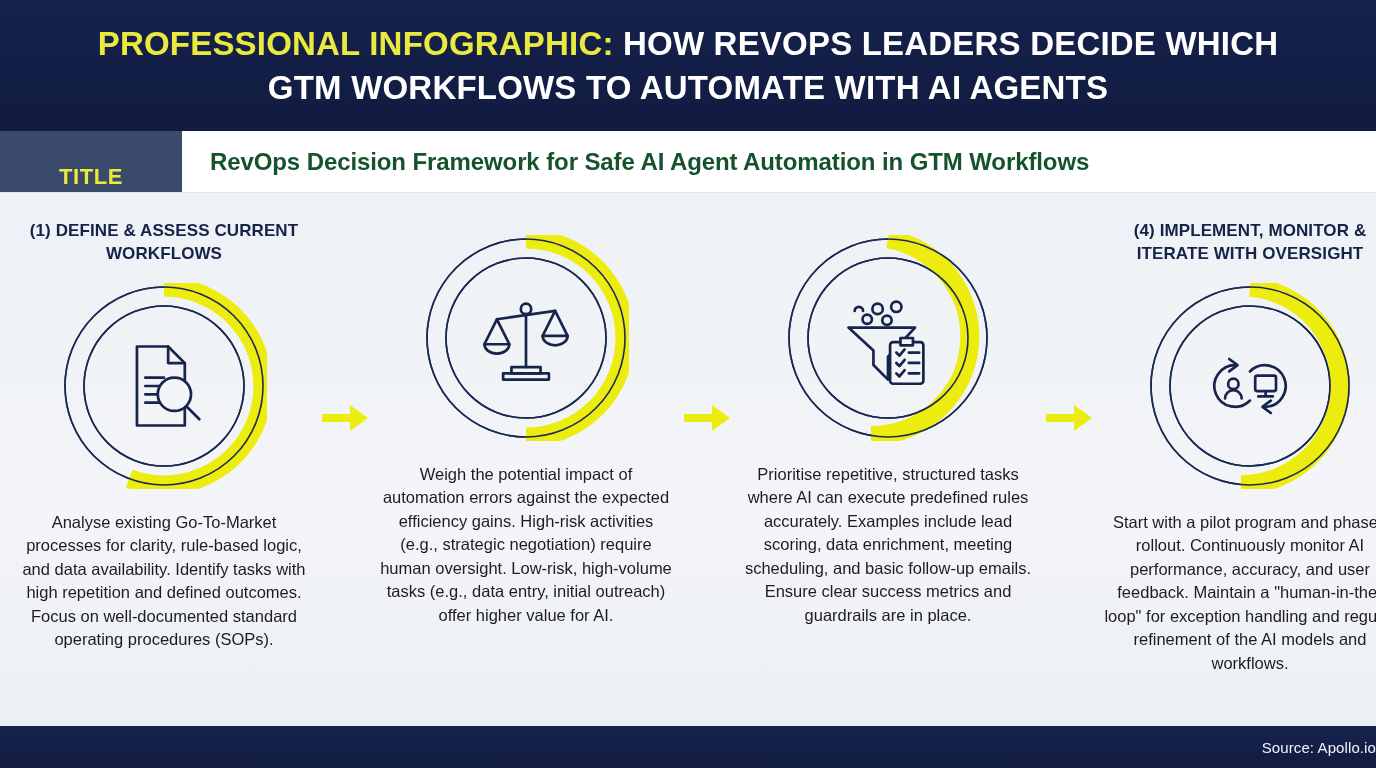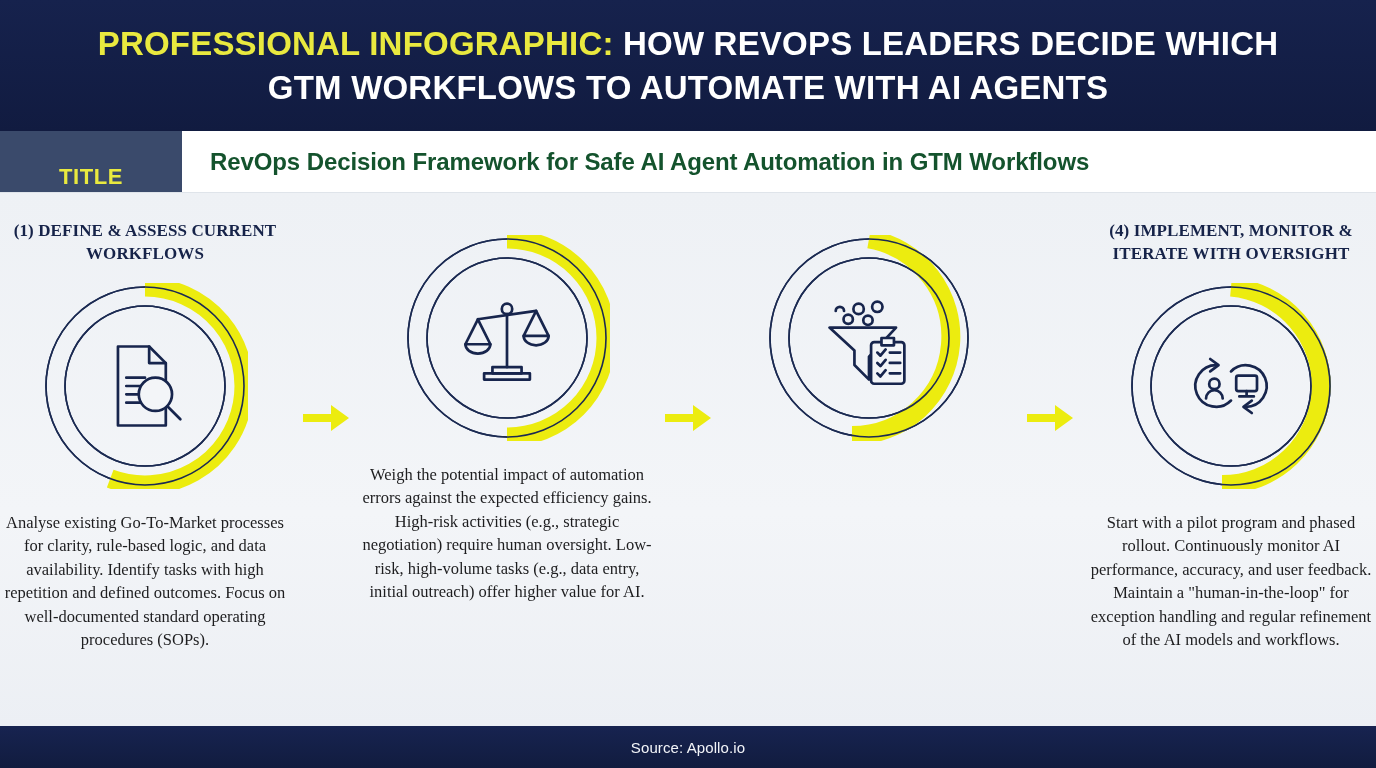--- a/index.html
+++ b/index.html
@@ -90,25 +90,24 @@
     font-size: 24px;
     font-weight: bold;
     letter-spacing: -0.1px;
   }
 
   
   .steps-area {
     flex: 1;
     display: flex;
     align-items: flex-start;
-    justify-content: center;
+    justify-content: flex-start;
     padding: 26px 14px 0 14px;
     background: linear-gradient(180deg, #eef1f5 0%, #f3f5f8 60%, #eceff4 100%);
     position: relative;
-    font-family: Liberation Serif, serif;
   }
 
   .step {
     width: 300px;
     flex: none;
     display: flex;
     flex-direction: column;
     align-items: center;
     text-align: center;
   }
@@ -168,21 +167,21 @@
 
   .arrow svg { display: block; }
 
   
   .footer {
     height: 42px;
     background: #14204a;
     background: linear-gradient(180deg, #172350 0%, #111c3f 100%);
     display: flex;
     align-items: center;
-    justify-content: center;
+    justify-content: flex-end;
     flex: none;
   }
 
   .footer-text {
     color: #f2f4f8;
     font-size: 15px;
     letter-spacing: 0.1px;
   }
 </style>
 </head>
@@ -286,20 +285,21 @@
             <path d="M18 24 a4 4 0 0 1 8 0"></path>
             <path d="M12 40 h64 L50 68 v22 L36 76 V62 Z"></path>
             <rect x="52" y="54" width="32" height="40" rx="3" fill="#f3f5f8"></rect>
             <path d="M62 50 h12 v7 H62 Z" fill="#f3f5f8"></path>
             <path d="M58 64 l3 3 l5 -6 M70 64 h10"></path>
             <path d="M58 74 l3 3 l5 -6 M70 74 h10"></path>
             <path d="M58 84 l3 3 l5 -6 M70 84 h10"></path>
           </svg>
         </div>
       </div>
+      <div class="step-body">Prioritise repetitive, structured tasks where AI can execute predefined rules accurately. Examples include lead scoring, data enrichment, meeting scheduling, and basic follow-up emails. Ensure clear success metrics and guardrails are in place.</div>
     </div>
 
     <div class="arrow">
       <svg width="50" height="38" viewBox="0 0 50 38">
         <path d="M2 15 H30 V6 L48 19 L30 32 V23 H2 Z" fill="#ecec0f"></path>
       </svg>
     </div>
 
     <div class="step">
       <div class="step-heading">(4) IMPLEMENT, MONITOR &amp; ITERATE WITH OVERSIGHT</div>

